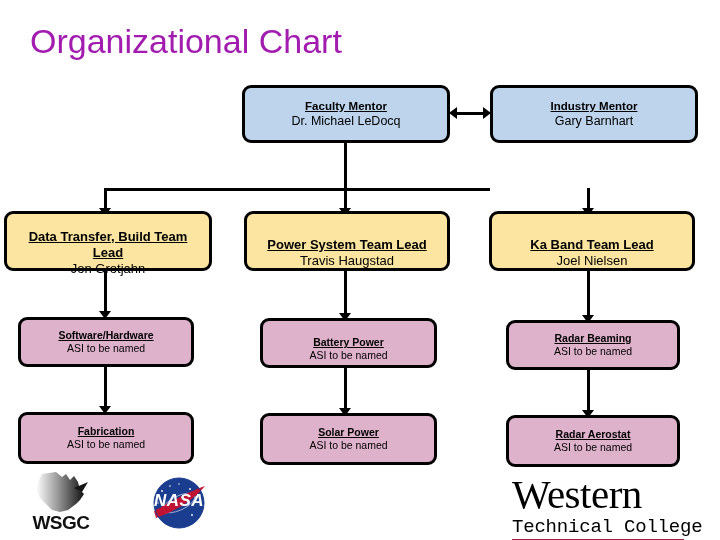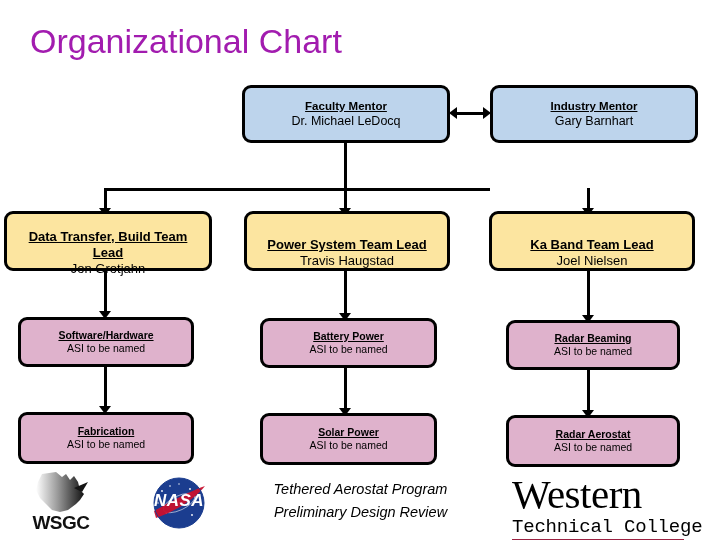--- a/index.html
+++ b/index.html
@@ -240,21 +240,21 @@
   <div class="arrow-down" style="left:339px; top:313px;"></div>
 
   <div class="conn vline" style="left:587px; top:271px; height:46px;"></div>
   <div class="arrow-down" style="left:582px; top:315px;"></div>
 
   <div class="node pink tier-sub" style="left:18px; top:317px; width:176px; height:50px;">
     <div class="role">Software/Hardware</div>
     <div class="person">ASI to be named</div>
   </div>
 
-  <div class="node pink tier-sub" style="left:260px; top:318px; width:177px; height:50px;">
+  <div class="node pink tier-sub" style="left:260px; top:318px; width:177px; height:50px;justify-content:flex-end;">
     <div class="role">Battery Power</div>
     <div class="person">ASI to be named</div>
   </div>
 
   <div class="node pink tier-sub" style="left:506px; top:320px; width:174px; height:50px;">
     <div class="role">Radar Beaming</div>
     <div class="person">ASI to be named</div>
   </div>
 
   <div class="conn vline" style="left:104px; top:367px; height:41px;"></div>
@@ -274,24 +274,20 @@
   <div class="node pink tier-sub" style="left:260px; top:413px; width:177px; height:52px;">
     <div class="role">Solar Power</div>
     <div class="person">ASI to be named</div>
   </div>
 
   <div class="node pink tier-sub" style="left:506px; top:415px; width:174px; height:52px;">
     <div class="role">Radar Aerostat</div>
     <div class="person">ASI to be named</div>
   </div>
 
-  <div id="footer-caption">
-    <div>Tethered Aerostat Program</div>
-    <div>Preliminary Design Review</div>
-  </div>
 
   <div id="nasa-logo">
     <svg width="62" height="52" viewBox="0 0 62 52">
       <circle cx="31" cy="26" r="25" fill="#1b3d8f"></circle>
       <g stroke="#ffffff" stroke-width="0.8" opacity="0.9">
         <circle cx="31" cy="26" r="17" fill="none" transform="rotate(-25 31 26) scale(1,0.42) translate(0,36)"></circle>
       </g>
       <g fill="#ffffff">
         <circle cx="14" cy="14" r="0.9"></circle>
           <circle cx="22" cy="9" r="0.8"></circle>

